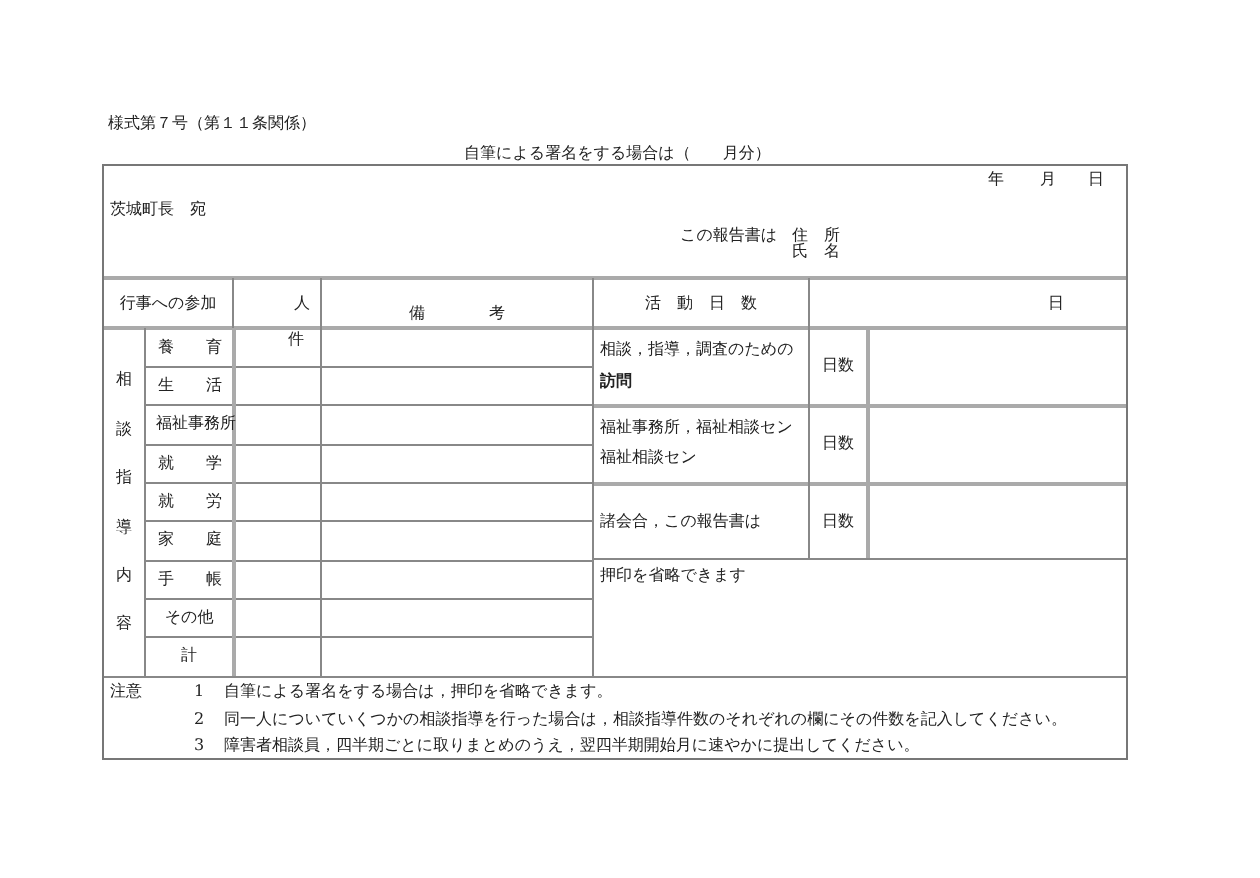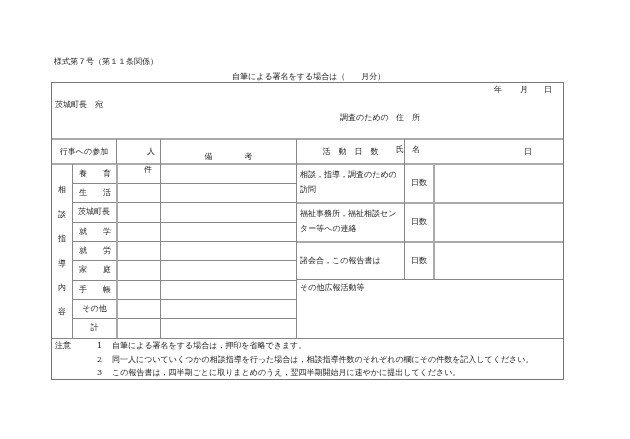--- a/index.html
+++ b/index.html
@@ -19,23 +19,23 @@
 
 <div class="t" style="left:54px; top:57px;">様式第７号（第１１条関係）</div>
 <div class="t" style="left:232px; top:72px;">自筆による署名をする場合は（　　月分）</div>
 
 <div class="box" style="left:51px; top:82px; width:513px; height:298px;"></div>
 
 <div class="t" style="left:494px; top:85px;">年</div>
 <div class="t" style="left:520px; top:85px;">月</div>
 <div class="t" style="left:544px; top:85px;">日</div>
 <div class="t" style="left:55px; top:100px;">茨城町長　宛</div>
-<div class="t" style="left:340px; top:113px;">調査のための</div>
+<div class="t" style="left:340px; top:113px;">この報告書は</div>
 <div class="t" style="left:396px; top:113px;">住　所</div>
-<div class="t" style="left:396px; top:145px;">氏　名</div>
+<div class="t" style="left:396px; top:121px;">氏　名</div>
 <div class="t" style="left:420px; top:110px; width:130px; height:13px;"></div>
 <div class="t" style="left:420px; top:124px; width:130px; height:13px;"></div>
 
 <div class="hl thick" style="left:52px; top:138px; width:511px;"></div>
 <div class="hl thick" style="left:52px; top:163px; width:511px;"></div>
 <div class="hl" style="left:72px; top:183px; width:224px;"></div>
 <div class="hl" style="left:72px; top:202px; width:224px;"></div>
 <div class="hl" style="left:72px; top:222px; width:224px;"></div>
 <div class="hl thick" style="left:296px; top:202px; width:267px;"></div>
 <div class="hl" style="left:72px; top:241px; width:224px;"></div>
@@ -74,21 +74,21 @@
 <div class="t" style="left:144px; top:165px;">件</div>
 
 <div class="cell spread" style="left:79px; top:164px; width:32px; height:19px;">
     <span>養</span>
     <span>育</span>
   </div>
 <div class="cell spread" style="left:79px; top:183px; width:32px; height:19px;">
     <span>生</span>
     <span>活</span>
   </div>
-<div class="cell" style="left:78px; top:202px; height:20px;">茨城町長</div>
+<div class="cell" style="left:78px; top:202px; height:20px;">福祉事務所</div>
 <div class="cell spread" style="left:79px; top:222px; width:32px; height:19px;">
     <span>就</span>
     <span>学</span>
   </div>
 <div class="cell spread" style="left:79px; top:241px; width:32px; height:19px;">
     <span>就</span>
     <span>労</span>
   </div>
 <div class="cell spread" style="left:79px; top:260px; width:32px; height:20px;">
     <span>家</span>
@@ -98,35 +98,35 @@
     <span>手</span>
     <span>帳</span>
   </div>
 <div class="cell center" style="left:73px; top:299px; width:43px; height:19px;">その他</div>
 <div class="cell center" style="left:73px; top:318px; width:43px; height:20px;">計</div>
 
 <div class="t" style="left:117px; top:175px; width:42px; height:7px;"></div>
 <div class="t" style="left:162px; top:165px; width:133px; height:172px;"></div>
 
 <div class="t" style="left:300px; top:170px;">相談，指導，調査のための</div>
-<div class="t" style="left:300px; top:185px;">訪問</div>
+<div class="t" style="left:300px; top:185px;font-weight:bold;">訪問</div>
 <div class="cell center" style="left:405px; top:164px; width:28px; height:38px;">日数</div>
 <div class="t" style="left:435px; top:165px; width:127px; height:36px;"></div>
 
 <div class="t" style="left:300px; top:209px;">福祉事務所，福祉相談セン</div>
-<div class="t" style="left:300px; top:224px;">ター等への連絡</div>
+<div class="t" style="left:300px; top:224px;">福祉相談セン</div>
 <div class="cell center" style="left:405px; top:203px; width:28px; height:38px;">日数</div>
 <div class="t" style="left:435px; top:204px; width:127px; height:36px;"></div>
 
 <div class="cell" style="left:300px; top:242px; height:37px;">諸会合，この報告書は</div>
 <div class="cell center" style="left:405px; top:242px; width:28px; height:37px;">日数</div>
 <div class="t" style="left:435px; top:243px; width:127px; height:35px;"></div>
 
-<div class="t" style="left:300px; top:283px;">その他広報活動等</div>
+<div class="t" style="left:300px; top:283px;">押印を省略できます</div>
 <div class="t" style="left:298px; top:295px; width:264px; height:42px;"></div>
 
 <div class="t" style="left:55px; top:341px;">注意</div>
 <div class="t" style="left:97px; top:341px;">1</div>
 <div class="t" style="left:112px; top:341px;">自筆による署名をする場合は，押印を省略できます。</div>
 <div class="t" style="left:97px; top:355px;">2</div>
 <div class="t" style="left:112px; top:355px;">同一人についていくつかの相談指導を行った場合は，相談指導件数のそれぞれの欄にその件数を記入してください。</div>
 <div class="t" style="left:97px; top:368px;">3</div>
-<div class="t" style="left:112px; top:368px;">この報告書は，四半期ごとに取りまとめのうえ，翌四半期開始月に速やかに提出してください。</div>
+<div class="t" style="left:112px; top:368px;">障害者相談員，四半期ごとに取りまとめのうえ，翌四半期開始月に速やかに提出してください。</div>
 
 </body></html>

